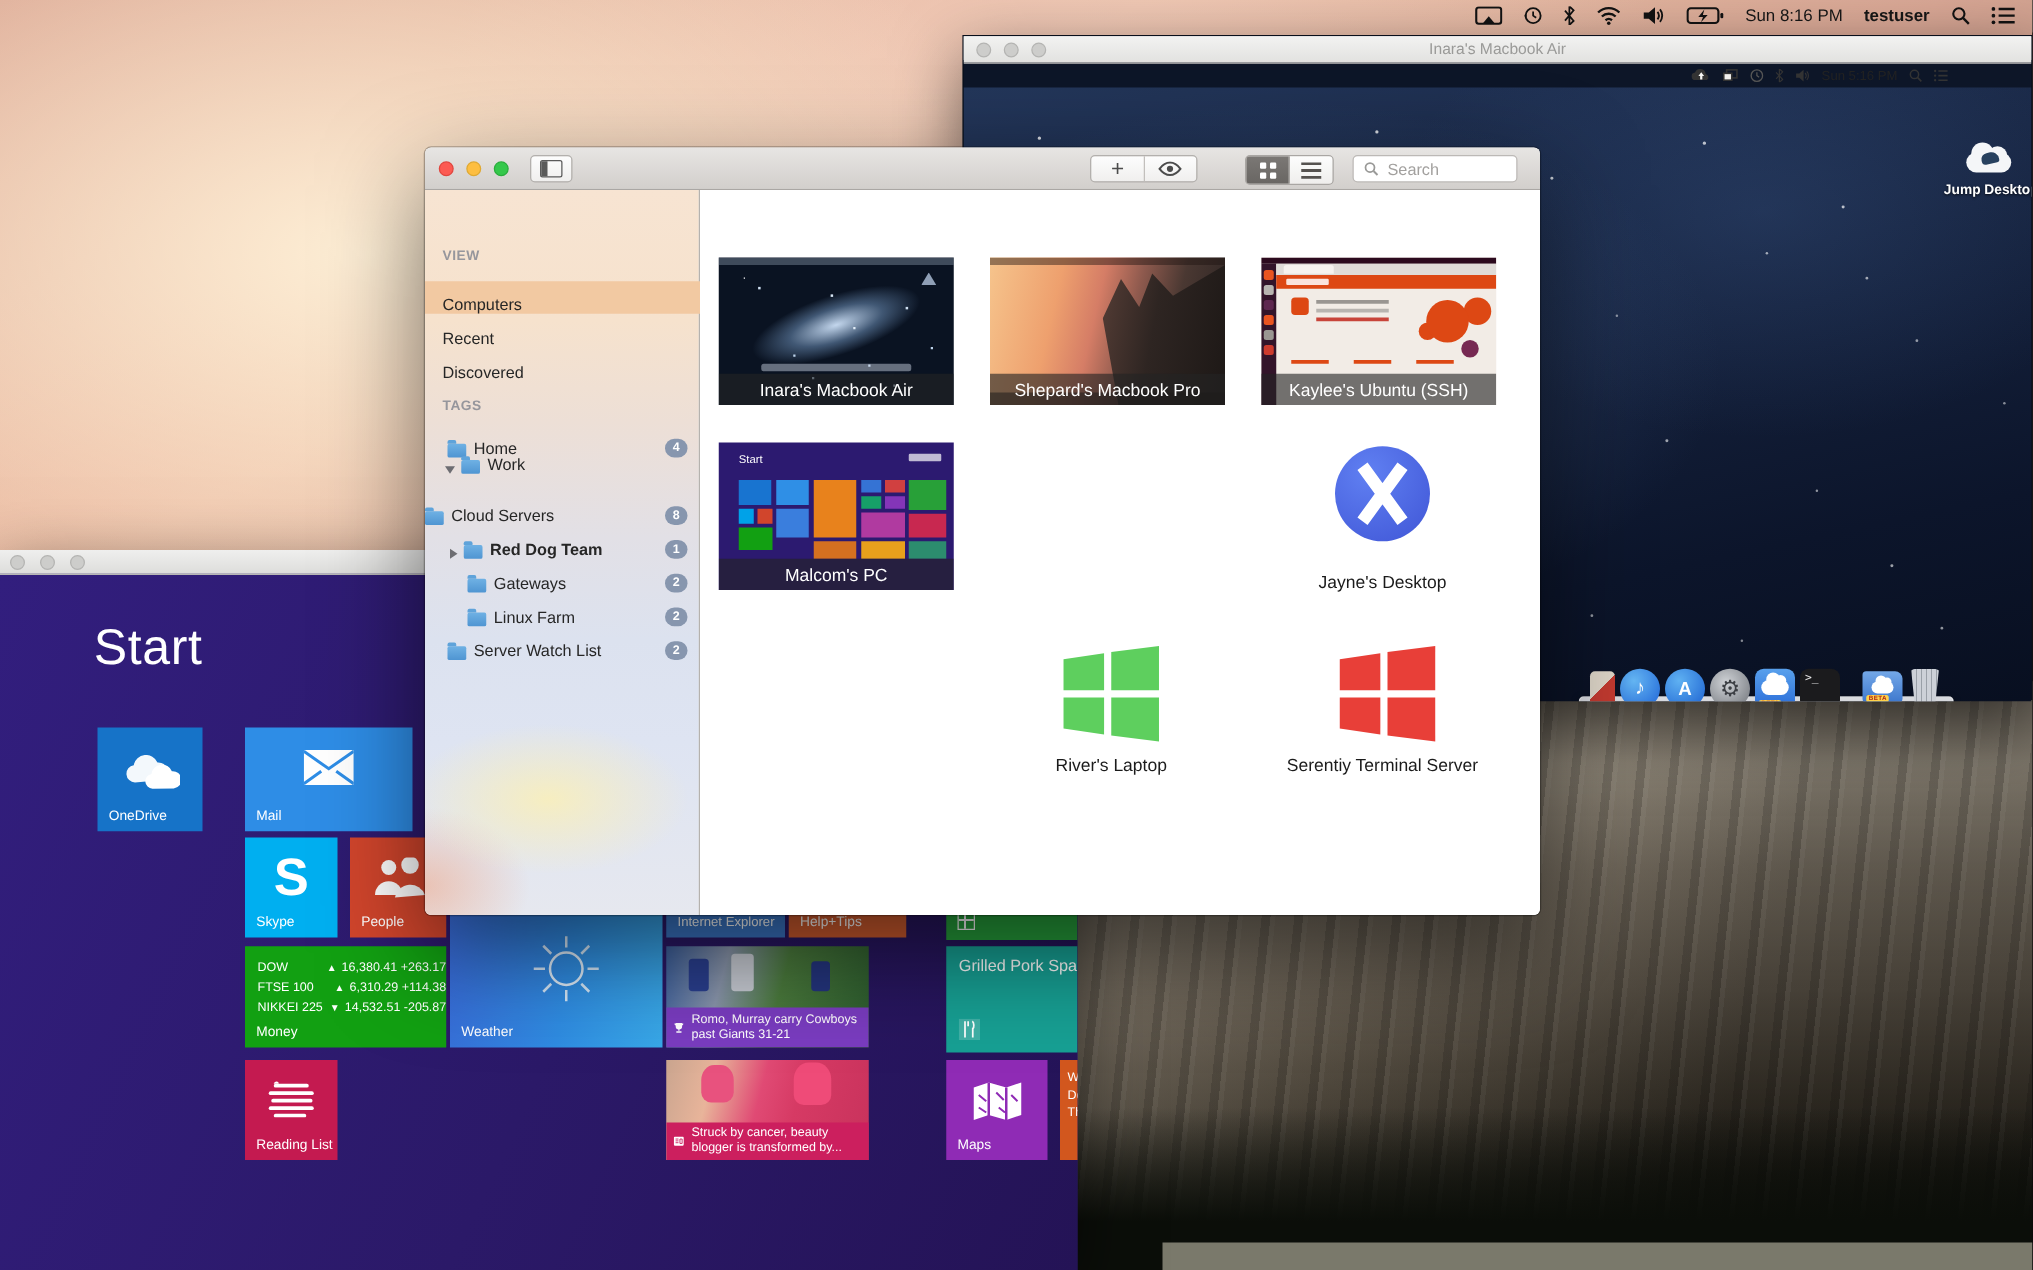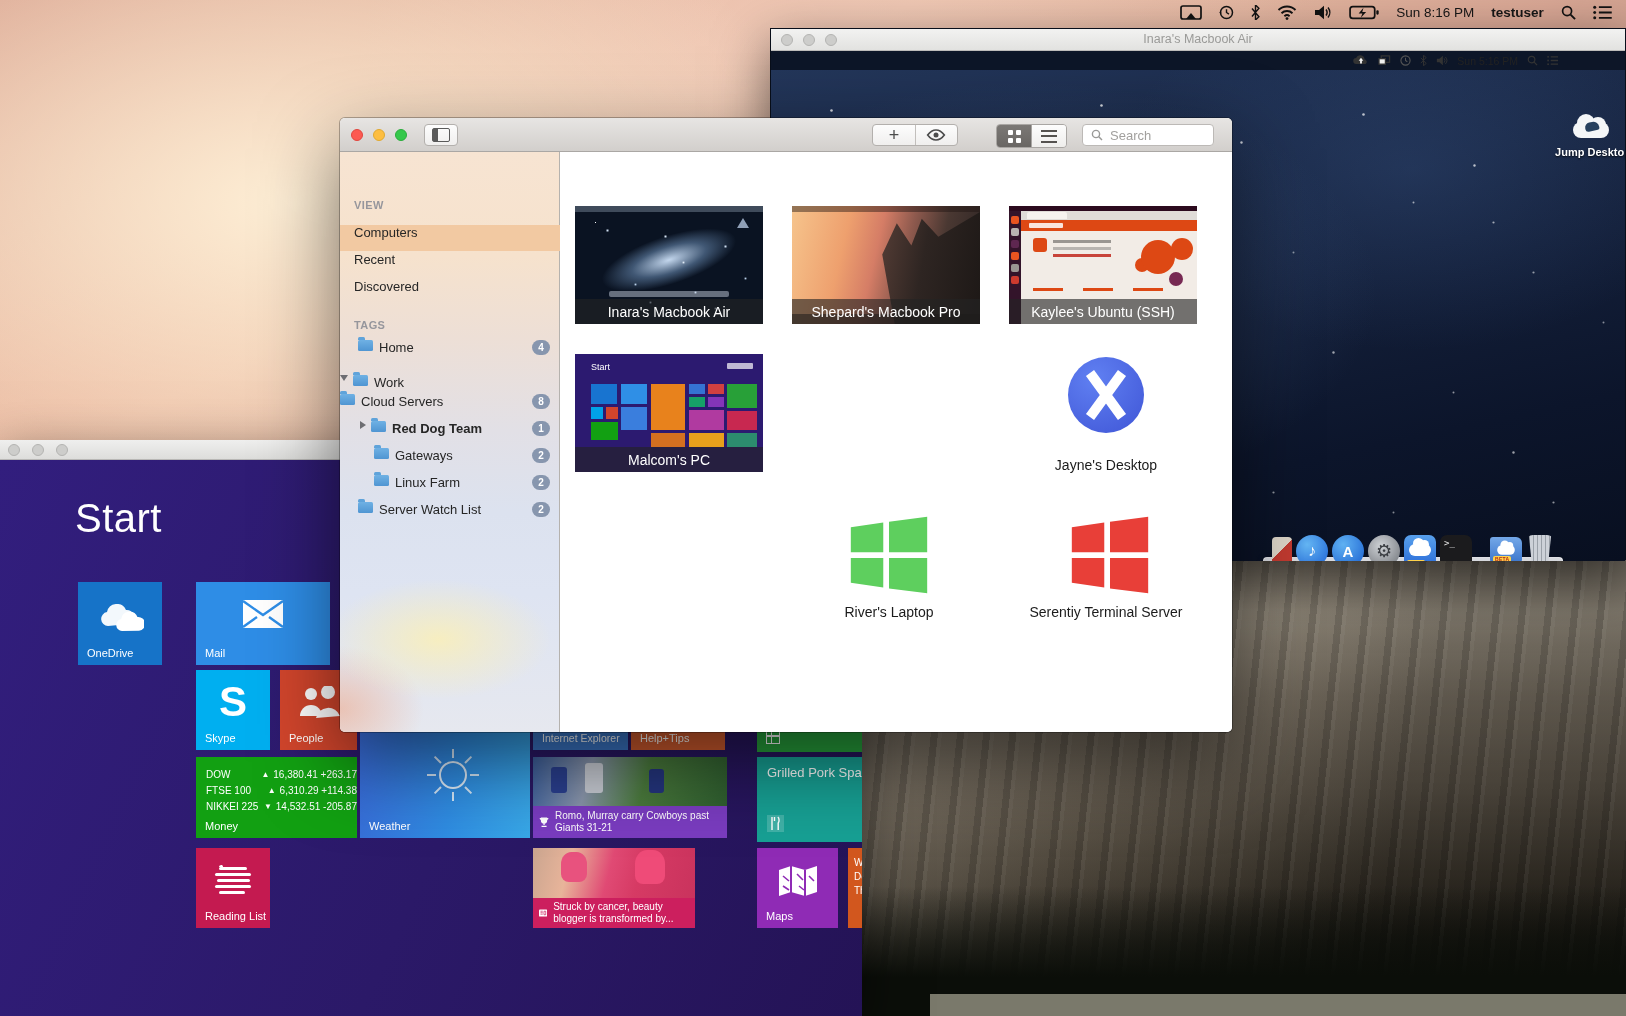--- a/index.html
+++ b/index.html
@@ -125,21 +125,21 @@
   .searchbox input{border:none;outline:none;background:transparent;font-size:13px;color:#333;width:100%;
     font-family:"Liberation Sans",sans-serif}
   .searchbox input::placeholder{color:#a2a09e}
 
   #sidebar{left:0;top:34px;width:220px;height:580px;box-sizing:border-box;border-right:1px solid #b5b2ae;
     background:
       radial-gradient(150px 80px at 45% 84%, rgba(252,240,180,.8), rgba(252,240,180,0) 75%),
       radial-gradient(120px 90px at 0% 96%, rgba(240,150,110,.45), rgba(240,150,110,0) 70%),
       linear-gradient(#f7e4d2 0%,#f6e2cd 18%,#eddfd6 32%,#e2e0e6 48%,#dce2ef 62%,#dee4f2 76%,#e6e8ef 100%)}
   .sb-header{position:absolute;left:14px;font-size:11px;font-weight:bold;color:#96969c;letter-spacing:.4px}
-  .sb-row{position:absolute;left:0;width:220px;height:26px;display:flex;align-items:flex-start;font-size:13px;color:#262626}
+  .sb-row{position:absolute;left:0;width:220px;height:26px;display:flex;align-items:flex-end;font-size:13px;color:#262626}
   .sb-row.sel{background:#f2c9a2}
   .sb-text{white-space:nowrap}
   .folder{width:15px;height:11px;background:linear-gradient(#6fb1e4,#4f95d2);border-radius:1.5px;position:relative;
     margin-right:6px;flex:0 0 auto}
   .folder:before{content:"";position:absolute;left:0;top:-3px;width:7px;height:3px;background:#5fa3da;border-radius:1.5px 1.5px 0 0}
   .badge{position:absolute;right:10px;min-width:18px;height:15px;border-radius:8px;background:#8796ae;color:#fff;
     font-size:10px;font-weight:bold;display:flex;align-items:center;justify-content:center;padding:0 4px;box-sizing:border-box}
   .tri-down{width:0;height:0;border-left:4.5px solid transparent;border-right:4.5px solid transparent;border-top:6px solid #6d6d72;margin-right:5px}
   .tri-right{width:0;height:0;border-top:4.5px solid transparent;border-bottom:4.5px solid transparent;border-left:6px solid #6d6d72;margin-right:5px}
 
@@ -331,21 +331,21 @@
     </div>
 
     <div class="tile" style="left:631px;top:210px;width:94px;height:80px;background:#cf5b2e">
       <span class="tlabel">Help+Tips</span>
     </div>
 
     <div class="tile" style="left:757px;top:212px;width:105px;height:80px;background:#27a03c">
       <div class="abs" style="left:9px;bottom:8px;width:12px;height:12px;border:1.5px solid #fff;background:linear-gradient(to right,transparent 0 4px,#fff 4px 5.5px,transparent 5.5px),linear-gradient(transparent 0 4px,#fff 4px 5.5px,transparent 5.5px)"></div>
     </div>
 
-    <div class="tile" style="left:533px;top:297px;width:194px;height:81px;background:linear-gradient(105deg,#3c5f9c 0%,#8a96ac 28%,#4a7a3c 55%,#2c5c2e 100%)">
+    <div class="tile" style="left:533px;top:297px;width:162px;height:81px;background:linear-gradient(105deg,#3c5f9c 0%,#8a96ac 28%,#4a7a3c 55%,#2c5c2e 100%)">
       <div class="abs" style="left:18px;top:10px;width:16px;height:26px;background:#2a3f8f;border-radius:3px"></div>
       <div class="abs" style="left:52px;top:6px;width:18px;height:30px;background:#c8ccd4;border-radius:3px"></div>
       <div class="abs" style="left:116px;top:12px;width:15px;height:24px;background:#24357e;border-radius:3px"></div>
       <div class="capbar" style="height:32px;background:#7a3cc0;padding:2px 6px;gap:6px">
         <svg width="13" height="15" viewBox="0 0 16 18">
             <path fill="#fff" d="M3 1h10v5a5 5 0 0 1-10 0zM1 2h2v3a3 3 0 0 1-2-3zM15 2h-2v3a3 3 0 0 0 2-3zM7 10h2v3H7zM4 14h8v2H4z"></path>
           </svg>
         <span style="font-size:10px;line-height:12px">Romo, Murray carry Cowboys past Giants 31-21</span>
       </div>
     </div>
@@ -445,21 +445,21 @@
     <div class="sb-row" style="top:127px;padding-left:14px;box-sizing:border-box">
       <span class="sb-text">Discovered</span>
     </div>
     <div class="sb-header" style="top:167px">TAGS</div>
 
     <div class="sb-row" style="top:188px;padding-left:18px;box-sizing:border-box">
       <span class="folder"></span>
       <span class="sb-text">Home</span>
       <span class="badge">4</span>
     </div>
-    <div class="sb-row" style="top:223px;padding-left:0;box-sizing:border-box">
+    <div class="sb-row" style="top:201px;padding-left:16px;box-sizing:border-box">
       <span class="tri-down"></span>
       <span class="folder"></span>
       <span class="sb-text">Work</span>
     </div>
     <div class="sb-row" style="top:242px;box-sizing:border-box">
       <span class="folder"></span>
       <span class="sb-text">Cloud Servers</span>
       <span class="badge">8</span>
     </div>
     <div class="sb-row" style="top:269px;padding-left:20px;box-sizing:border-box;font-weight:bold">

